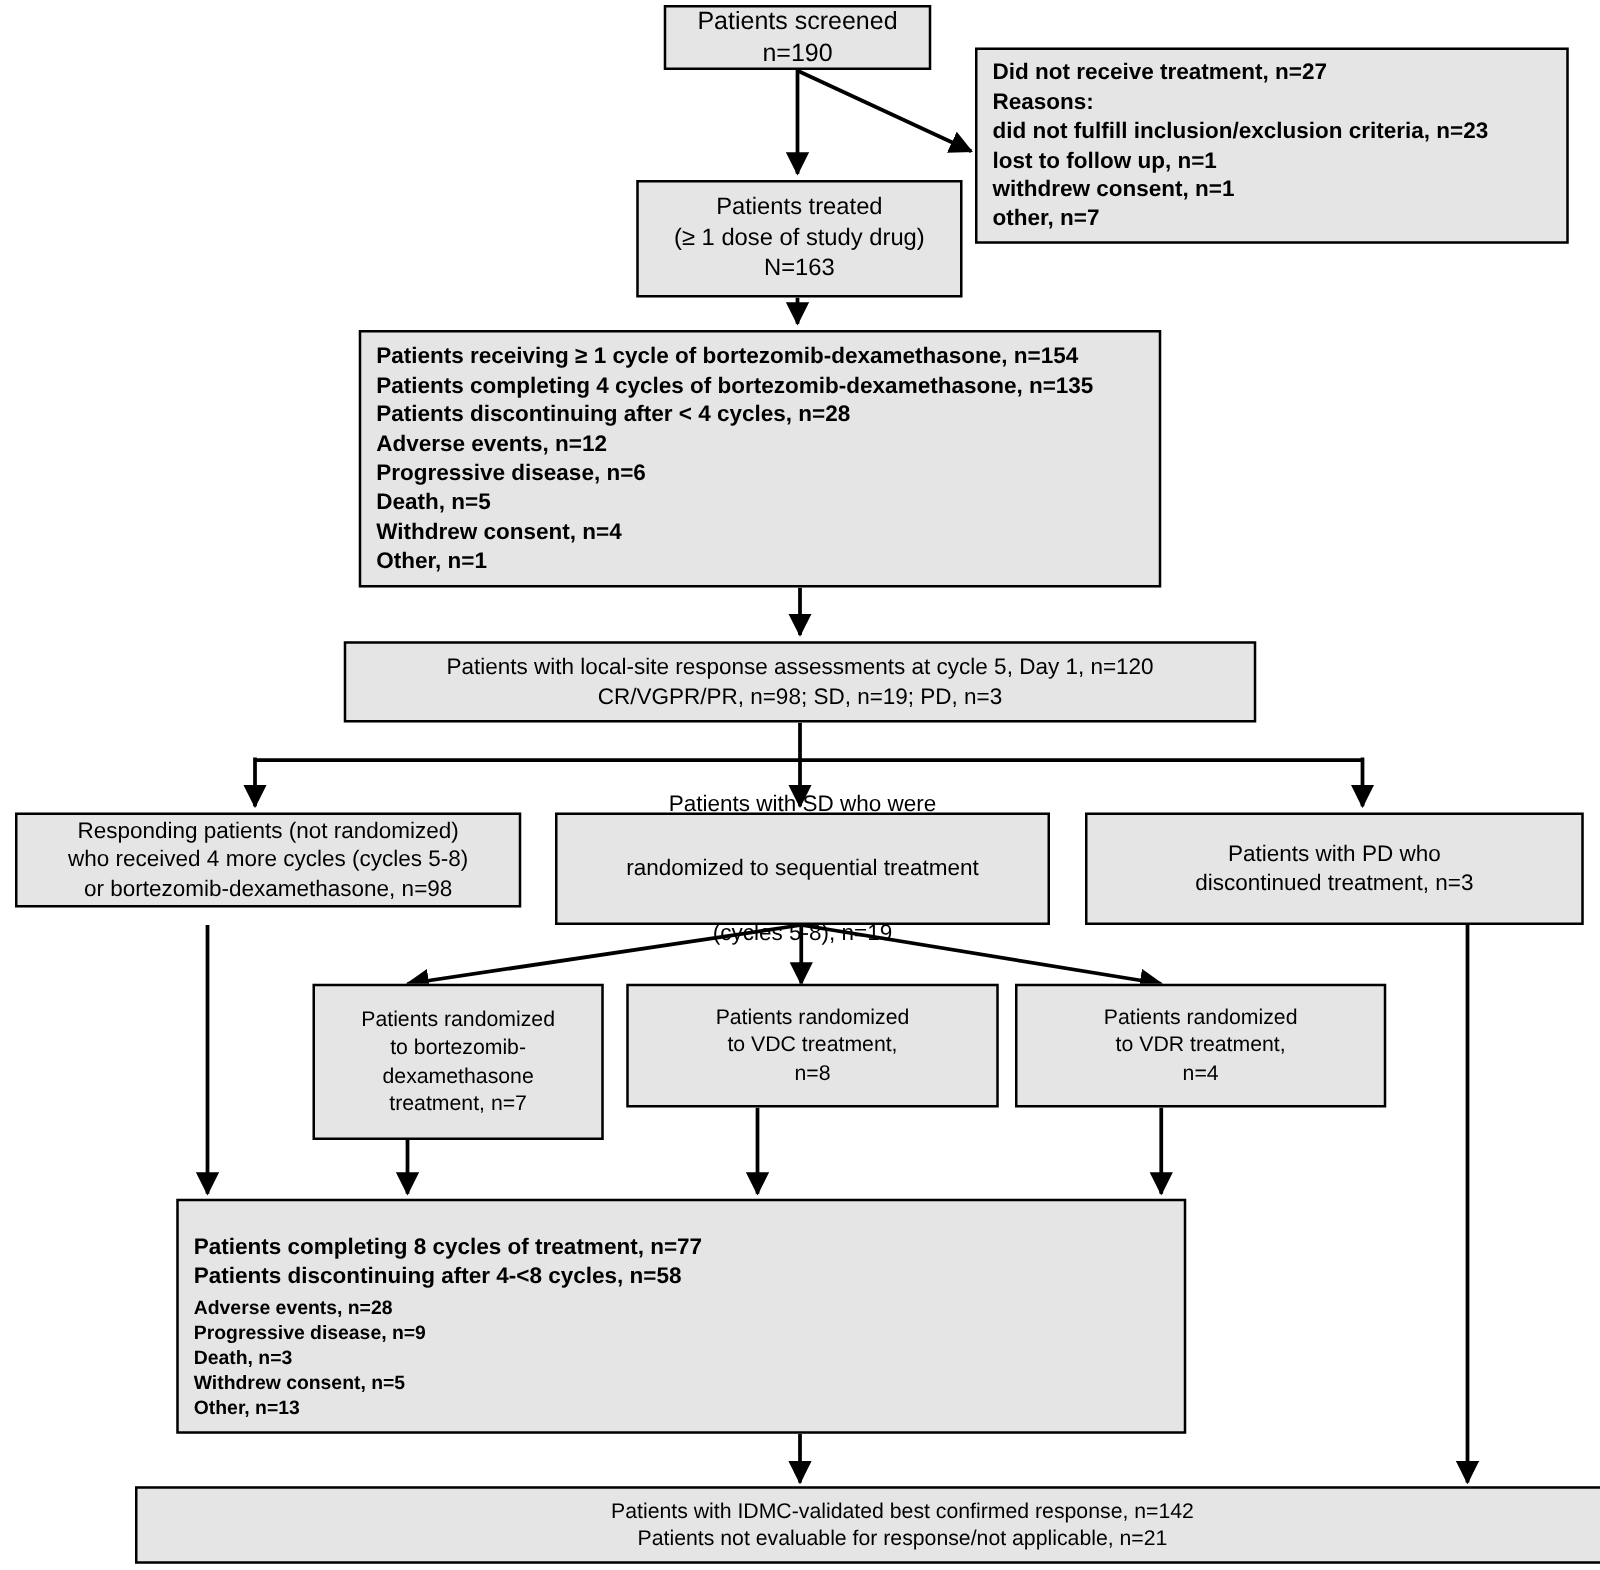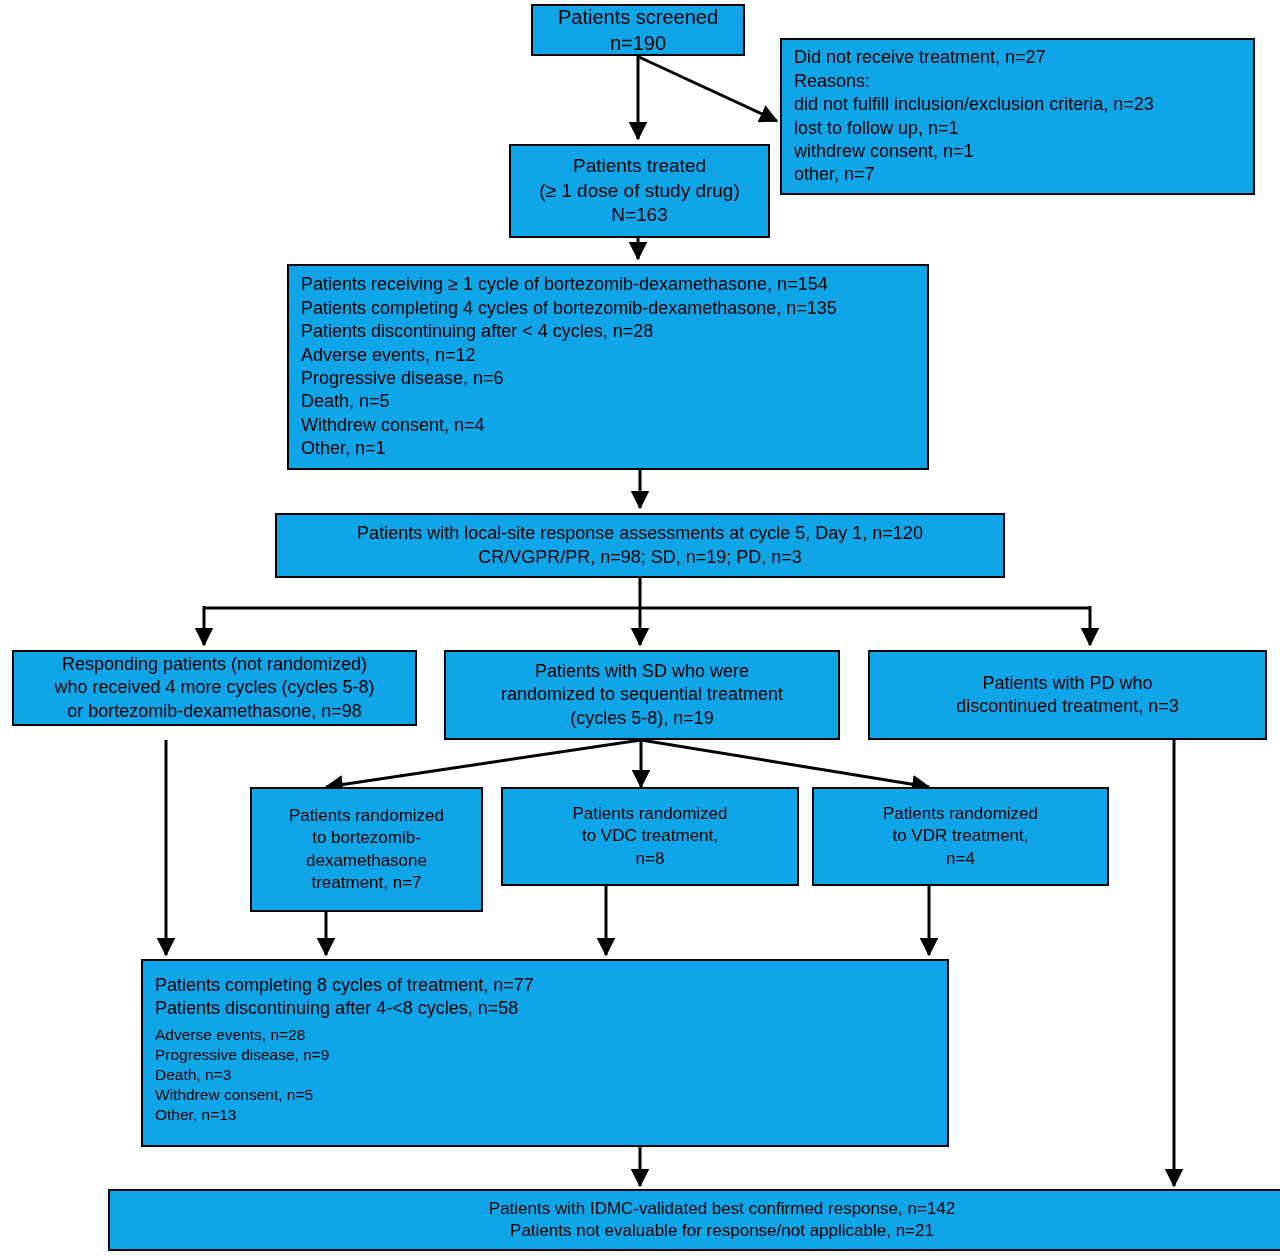--- a/index.html
+++ b/index.html
@@ -20,29 +20,29 @@
     left: 0;
     top: 0;
     width: 1280px;
     height: 1256px;
     pointer-events: none;
   }
   .node {
     position: absolute;
     box-sizing: border-box;
     border: 2.5px solid #000000;
-    background: #0ea5e9;
+    background: #e5e5e5;
     color: #000000;
     display: flex;
     flex-direction: column;
     justify-content: center;
     line-height: 1.30;
   }
   .node.center { align-items: center; text-align: center; }
-  .node.left   { align-items: flex-start; text-align: left; }
+  .node.left   { align-items: flex-start; text-align: left; font-weight: bold; }
   .node .ln { display: block; white-space: nowrap; }
   .f20 { font-size: 20px; }
   .f19 { font-size: 19px; }
   .f18 { font-size: 18px; }
   .f17 { font-size: 17px; margin-left: 44px; }
   .f155 { font-size: 15.5px; }
   .pad-l { padding-left: 12px; }
 </style>
 </head>
 <body>
@@ -119,21 +119,21 @@
     <span class="ln">Patients with local-site response assessments at cycle 5, Day 1, n=120</span>
     <span class="ln">CR/VGPR/PR, n=98; SD, n=19; PD, n=3</span>
   </div>
 
   <div class="node center f18" style="left:12px; top:650px; width:405px; height:76px;">
     <span class="ln">Responding patients (not randomized)</span>
     <span class="ln">who received 4 more cycles (cycles 5-8)</span>
     <span class="ln">or bortezomib-dexamethasone, n=98</span>
   </div>
 
-  <div class="node center f18" style="left:444px; top:650px; width:396px; height:90px;">
+  <div class="node center f18" style="left:444px; top:650px; width:396px; height:90px;gap:28px;">
     <span class="ln">Patients with SD who were</span>
     <span class="ln">randomized to sequential treatment</span>
     <span class="ln">(cycles 5-8), n=19</span>
   </div>
 
   <div class="node center f18" style="left:868px; top:650px; width:399px; height:90px;">
     <span class="ln">Patients with PD who</span>
     <span class="ln">discontinued treatment, n=3</span>
   </div>
 
@@ -149,21 +149,21 @@
     <span class="ln">to VDC treatment,</span>
     <span class="ln">n=8</span>
   </div>
 
   <div class="node center f17" style="left:768px; top:787px; width:297px; height:99px;">
     <span class="ln">Patients randomized</span>
     <span class="ln">to VDR treatment,</span>
     <span class="ln">n=4</span>
   </div>
 
-  <div class="node left f18 pad-l" style="left:141px; top:959px; width:808px; height:188px; justify-content:flex-start; padding-top:13px;">
+  <div class="node left f18 pad-l" style="left:141px; top:959px; width:808px; height:188px; justify-content:flex-start; padding-top:25px;">
     <span class="ln">Patients completing 8 cycles of treatment, n=77</span>
     <span class="ln">Patients discontinuing after 4-&lt;8 cycles, n=58</span>
     <span class="ln f155" style="margin-top:4px;">Adverse events, n=28</span>
     <span class="ln f155">Progressive disease, n=9</span>
     <span class="ln f155">Death, n=3</span>
     <span class="ln f155">Withdrew consent, n=5</span>
     <span class="ln f155">Other, n=13</span>
   </div>
 
   <div class="node center f17" style="left:64px; top:1189px; width:1228px; height:62px;">

